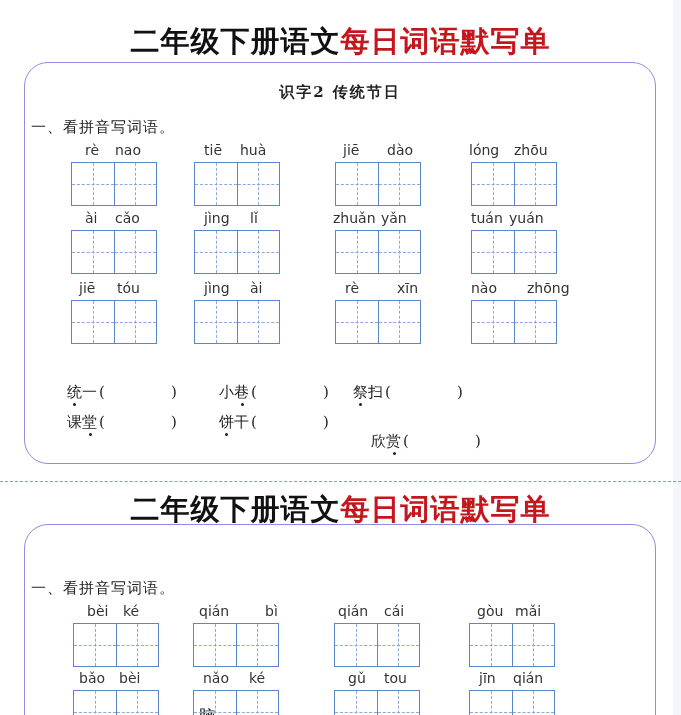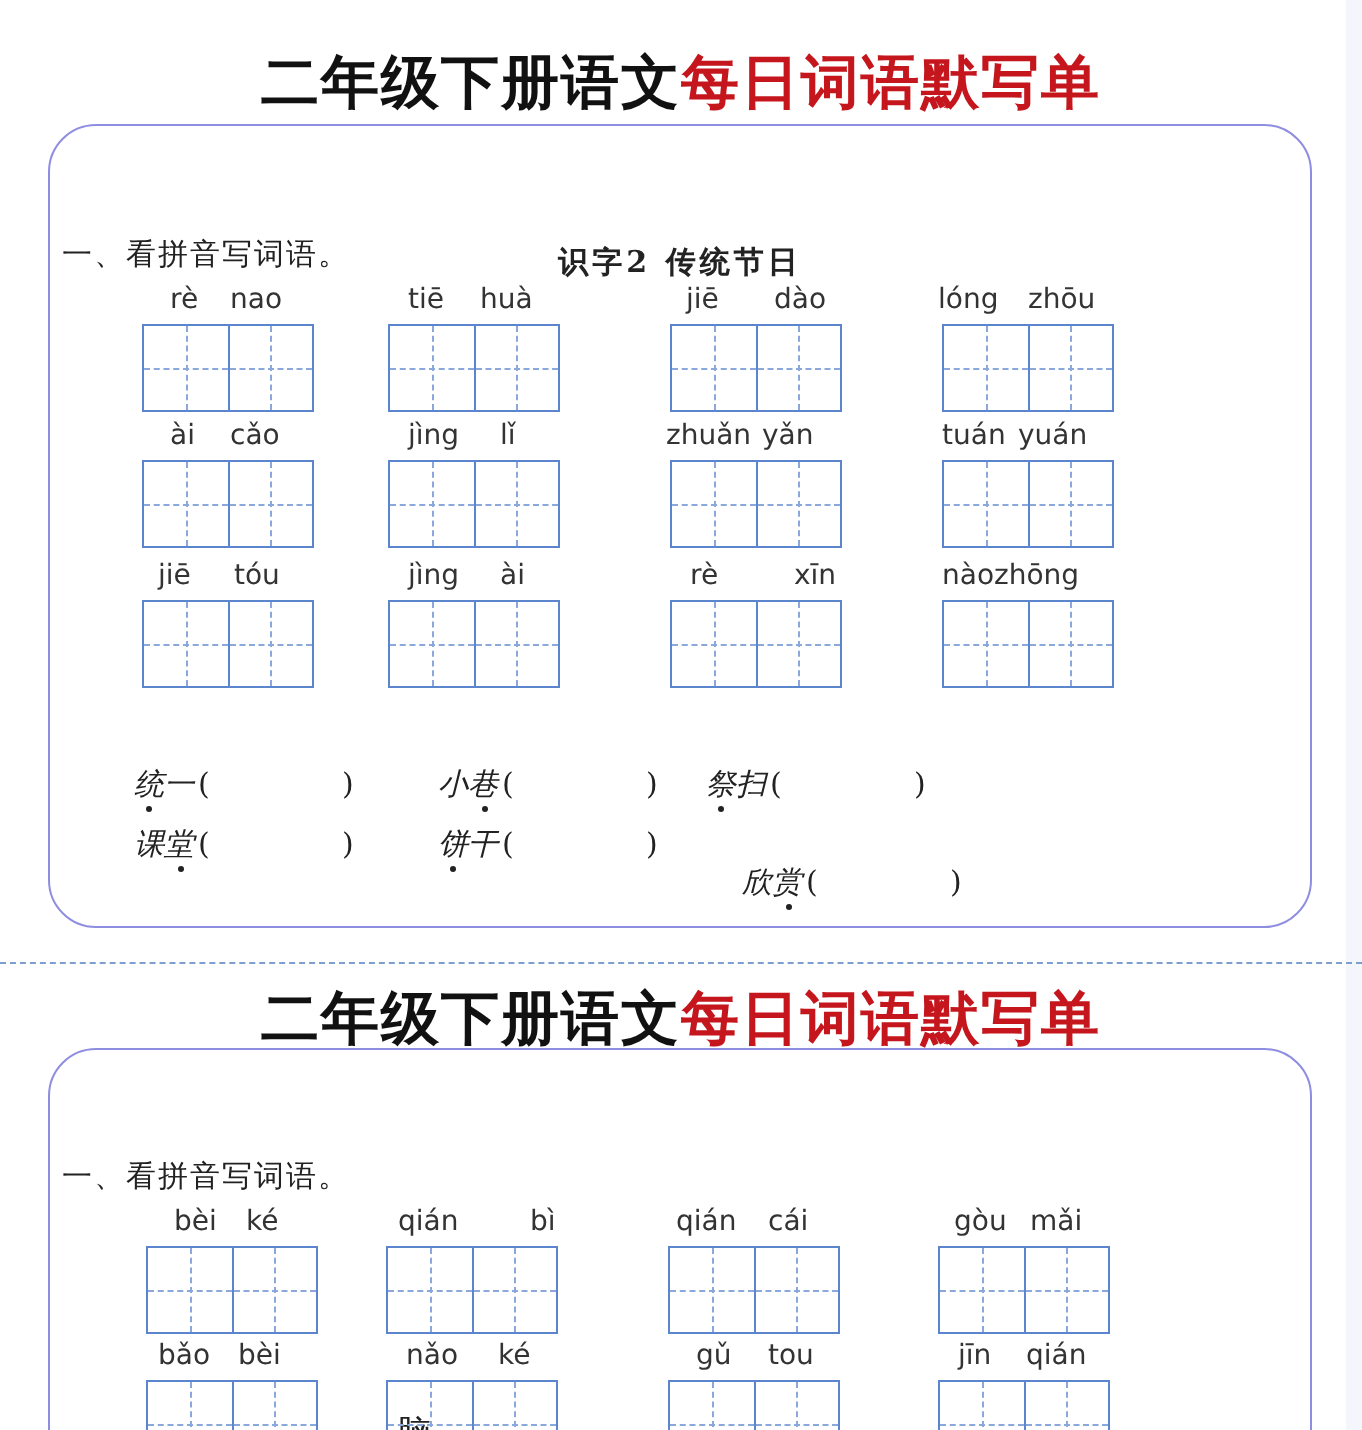--- a/index.html
+++ b/index.html
@@ -58,42 +58,42 @@
   .cell::after {
     content: ""; position: absolute; top: 50%; left: 0; right: 0;
     border-top: 1px dashed #8aa8dc;
   }
   .cell .hint {
     position: absolute; left: 4px; top: 14px; font-size: 18px; color: #222;
   }
   .zhuyin-item {
     position: absolute; font-size: 15px; color: #222;
   }
-  .zhuyin-item .w { position: relative; font-style: italic; }
+  .zhuyin-item .w { position: relative; }
   .zhuyin-item .dot {
     position: absolute; width: 3px; height: 3px; border-radius: 50%;
     background: #222; top: 20px;
   }
   .zhuyin-item .paren { position: absolute; top: 0; }
   .divider {
     position: absolute; left: 0; top: 481px; width: 681px;
     border-top: 1.5px dashed #7c9fd0;
   }
 </style>
 </head>
 <body>
 
 <div class="right-strip"></div>
 
 <div class="sheet-title" style="top:22px;">
   <span class="black">二年级下册语文</span><span class="red">每日词语默写单</span>
 </div>
 
 <div class="card" style="top:62px; height:402px;">
-  <div class="lesson-title" style="top:20px;margin-top:39px;">识字2  传统节日</div>
+  <div class="lesson-title" style="top:20px;">识字2  传统节日</div>
   <div class="section-head" style="left:6px; top:55px;">一、看拼音写词语。</div>
 
   <div class="word" style="left:46px; top:79px;">
     <div class="pinyin">
         <span style="left:14px">rè</span>
         <span style="left:44px">nao</span>
       </div>
     <div class="grid">
         <div class="cell"></div>
         <div class="cell"></div>
@@ -197,21 +197,21 @@
         <span style="left:62px">xīn</span>
       </div>
     <div class="grid">
         <div class="cell"></div>
         <div class="cell"></div>
       </div>
   </div>
   <div class="word" style="left:446px; top:217px;">
     <div class="pinyin">
         <span style="left:0px">nào</span>
-        <span style="left:26px">zhōng</span>
+        <span style="left:56px">zhōng</span>
       </div>
     <div class="grid">
         <div class="cell"></div>
         <div class="cell"></div>
       </div>
   </div>
 
 
   <div class="zhuyin-item" style="left:42px; top:320px; width:130px;">
     <span class="w">统一</span><span class="dot" style="left:6px"></span><span class="paren" style="left:32px">(</span><span class="paren" style="left:104px">)</span>

